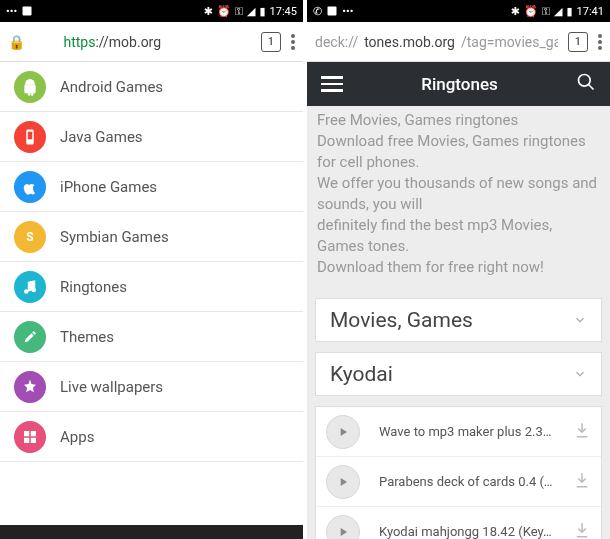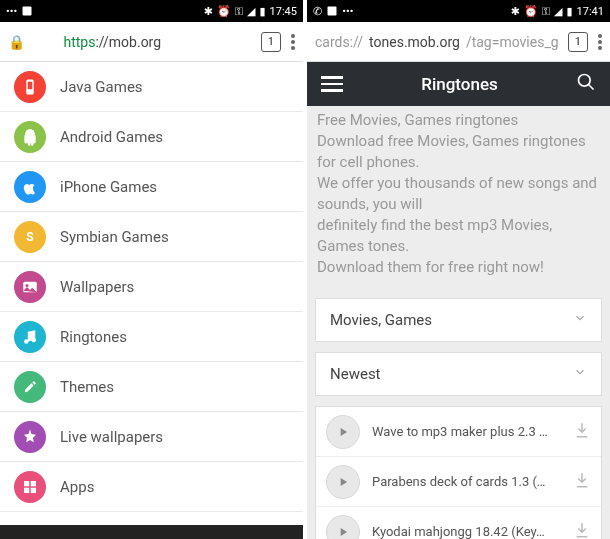--- a/index.html
+++ b/index.html
@@ -22,25 +22,25 @@
   .cat-icon { width: 32px; height: 32px; border-radius: 50%; display: flex; align-items: center; justify-content: center; flex-shrink: 0; }
   .cat-icon svg { width: 18px; height: 18px; fill: #fff; }
   .footer-bar { background: #222; height: 14px; }
   
   .dark-header { background: #2b2f33; color: #fff; height: 44px; display: flex; align-items: center; justify-content: space-between; padding: 0 14px; }
   .dark-header .title { font-size: 17px; font-weight: 500; }
   .hamburger { display: flex; flex-direction: column; gap: 4px; }
   .hamburger span { width: 22px; height: 2.5px; background: #fff; }
   .desc { color: #999; font-size: 15px; line-height: 1.4; padding: 4px 10px; background: #ededed; }
   .right-content { background: #ededed; flex: 1; padding: 0 8px; overflow: hidden; }
-  .dropdown { background: #fff; border: 1px solid #ddd; height: 44px; display: flex; align-items: center; justify-content: space-between; padding: 0 14px; margin-top: 10px; font-size: 15px; color: #444; }
+  .dropdown { background: #fff; border: 1px solid #ddd; height: 44px; display: flex; align-items: center; justify-content: space-between; padding: 0 14px; margin-top: 10px; font-size: 21px; color: #444; }
   .dropdown:first-of-type { margin-top: 16px; }
   .chev { color: #aaa; }
   .tone-list { background: #fff; border: 1px solid #ddd; margin-top: 10px; }
-  .tone-item { display: flex; align-items: center; height: 50px; padding: 0 10px; gap: 12px; border-bottom: 1px solid #eee; font-size: 13px; color: #555; }
+  .tone-item { display: flex; align-items: center; height: 50px; padding: 0 10px; gap: 19px; border-bottom: 1px solid #eee; font-size: 13px; color: #555; }
   .play-btn { width: 34px; height: 34px; border-radius: 50%; background: #e8e8e8; display: flex; align-items: center; justify-content: center; border: 1px solid #d8d8d8; flex-shrink: 0; }
   .play-btn svg { width: 14px; height: 14px; fill: #888; }
   .tone-title { flex: 1; overflow: hidden; text-overflow: ellipsis; white-space: nowrap; }
   .dl-btn { color: #bbb; flex-shrink: 0; }
 </style>
 </head>
 <body>
 
 <div class="phone">
   <div class="statusbar">
@@ -68,61 +68,51 @@
         <span>1</span>
       </div>
     <div class="menu-dots">
         <span></span>
         <span></span>
         <span></span>
       </div>
   </div>
   <div class="list" id="left-list">
       <div class="list-item">
+        <div class="cat-icon" style="background:#8bc34a">
+          <svg viewBox="0 0 24 24">
+            <path d="M6 8a6 6 0 0112 0v1H6V8zm-1 2h14v9a1 1 0 01-1 1h-2v3h-2v-3h-2v3h-2v-3H6a1 1 0 01-1-1v-9zM8 5l-1-2m9 2l1-2" stroke="#fff" fill="#fff"></path>
+          </svg>
+        </div>
+    <span>Android Games</span>
+      </div>
+      <div class="list-item">
         <div class="cat-icon" style="background:#f44336">
           <svg viewBox="0 0 24 24">
             <rect x="7" y="2" width="10" height="20" rx="2"></rect>
             <rect x="9" y="5" width="6" height="10" fill="#f44336"></rect>
           </svg>
         </div>
     <span>Java Games</span>
       </div>
       <div class="list-item">
-        <div class="cat-icon" style="background:#8bc34a">
-          <svg viewBox="0 0 24 24">
-            <path d="M6 8a6 6 0 0112 0v1H6V8zm-1 2h14v9a1 1 0 01-1 1h-2v3h-2v-3h-2v3h-2v-3H6a1 1 0 01-1-1v-9zM8 5l-1-2m9 2l1-2" stroke="#fff" fill="#fff"></path>
-          </svg>
-        </div>
-    <span>Android Games</span>
-      </div>
-      <div class="list-item">
         <div class="cat-icon" style="background:#2196f3">
           <svg viewBox="0 0 24 24">
             <path d="M16 13c0-2 1-3 2-3-1-2-3-2-4-2s-2 1-3 1-2-1-3-1-3 1-4 3c-1 3 1 8 3 10 1 1 2 1 3 1s2-1 3-1 2 1 3 1 2-1 3-2c-2-1-3-4-3-7z"></path>
           </svg>
         </div>
     <span>iPhone Games</span>
       </div>
       <div class="list-item">
         <div class="cat-icon" style="background:#f2b834">
           <svg viewBox="0 0 24 24">
             <text x="12" y="17" text-anchor="middle" font-size="16" font-weight="bold" fill="#fff">S</text>
           </svg>
         </div>
     <span>Symbian Games</span>
-      </div>
-      <div class="list-item">
-        <div class="cat-icon" style="background:#c44a8f">
-          <svg viewBox="0 0 24 24">
-            <rect x="3" y="5" width="18" height="14" rx="2"></rect>
-            <circle cx="8" cy="10" r="2" fill="#c44a8f"></circle>
-            <path d="M3 17l5-5 4 4 3-3 6 6" fill="#c44a8f"></path>
-          </svg>
-        </div>
-    <span>Wallpapers</span>
       </div>
       <div class="list-item">
         <div class="cat-icon" style="background:#1eb5d0">
           <svg viewBox="0 0 24 24">
             <path d="M9 18V5l10-2v13"></path>
             <circle cx="7" cy="18" r="3"></circle>
             <circle cx="17" cy="16" r="3"></circle>
           </svg>
         </div>
     <span>Ringtones</span>
@@ -171,21 +161,21 @@
       <span>✱</span>
       <span>⏰</span>
       <span>⚿</span>
       <span>◢</span>
       <span>▮</span>
       <span>17:41</span>
     </div>
   </div>
   <div class="chrome-bar">
     <div class="url-row">
-      <span class="url-rest">cards://</span>
+      <span class="url-rest">deck://</span>
         <span class="url-dark">tones.mob.org</span>
         <span class="url-rest">/tag=movies_gan</span>
     </div>
     <div class="tab-count">
         <span>1</span>
       </div>
     <div class="menu-dots">
         <span></span>
         <span></span>
         <span></span>
@@ -209,21 +199,21 @@
   <div class="right-content">
     <div class="dropdown">
       <span>Movies, Games</span>
       <span class="chev">
         <svg width="14" height="14" viewBox="0 0 24 24" fill="none" stroke="#aaa" stroke-width="2">
             <polyline points="6 9 12 15 18 9"></polyline>
           </svg>
       </span>
     </div>
     <div class="dropdown">
-      <span>Newest</span>
+      <span>Kyodai</span>
       <span class="chev">
         <svg width="14" height="14" viewBox="0 0 24 24" fill="none" stroke="#aaa" stroke-width="2">
             <polyline points="6 9 12 15 18 9"></polyline>
           </svg>
       </span>
     </div>
     <div class="tone-list" id="tone-list">
         <div class="tone-item">
           <div class="play-btn">
             <svg viewBox="0 0 24 24">
@@ -234,21 +224,21 @@
     <div class="dl-btn"><svg width="18" height="18" viewBox="0 0 24 24" fill="none" stroke="#bbb" stroke-width="2">
               <path d="M12 3v12m-5-5l5 5 5-5M5 21h14"></path>
             </svg></div>
         </div>
         <div class="tone-item">
           <div class="play-btn">
             <svg viewBox="0 0 24 24">
               <path d="M8 5v14l11-7z"></path>
             </svg>
           </div>
-    <div class="tone-title">Parabens deck of cards 1.3 (…</div>
+    <div class="tone-title">Parabens deck of cards 0.4 (…</div>
     <div class="dl-btn"><svg width="18" height="18" viewBox="0 0 24 24" fill="none" stroke="#bbb" stroke-width="2">
               <path d="M12 3v12m-5-5l5 5 5-5M5 21h14"></path>
             </svg></div>
         </div>
         <div class="tone-item">
           <div class="play-btn">
             <svg viewBox="0 0 24 24">
               <path d="M8 5v14l11-7z"></path>
             </svg>
           </div>

